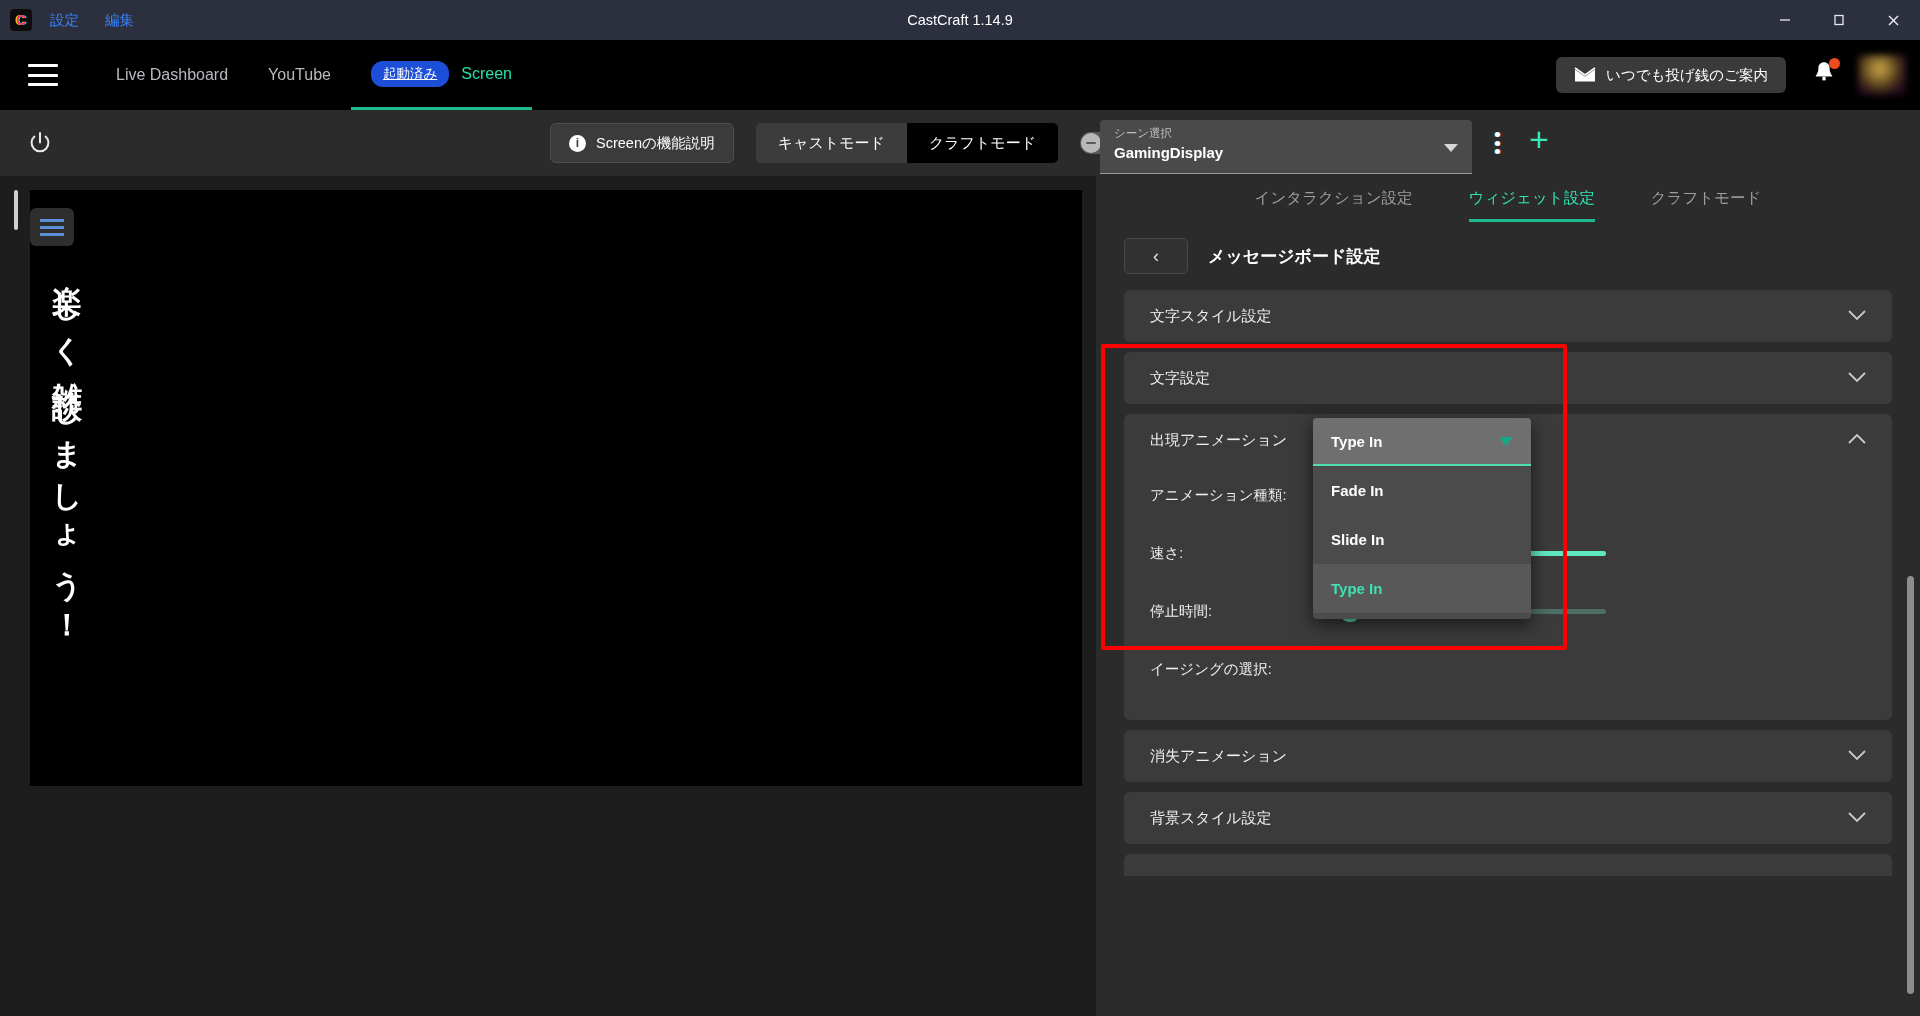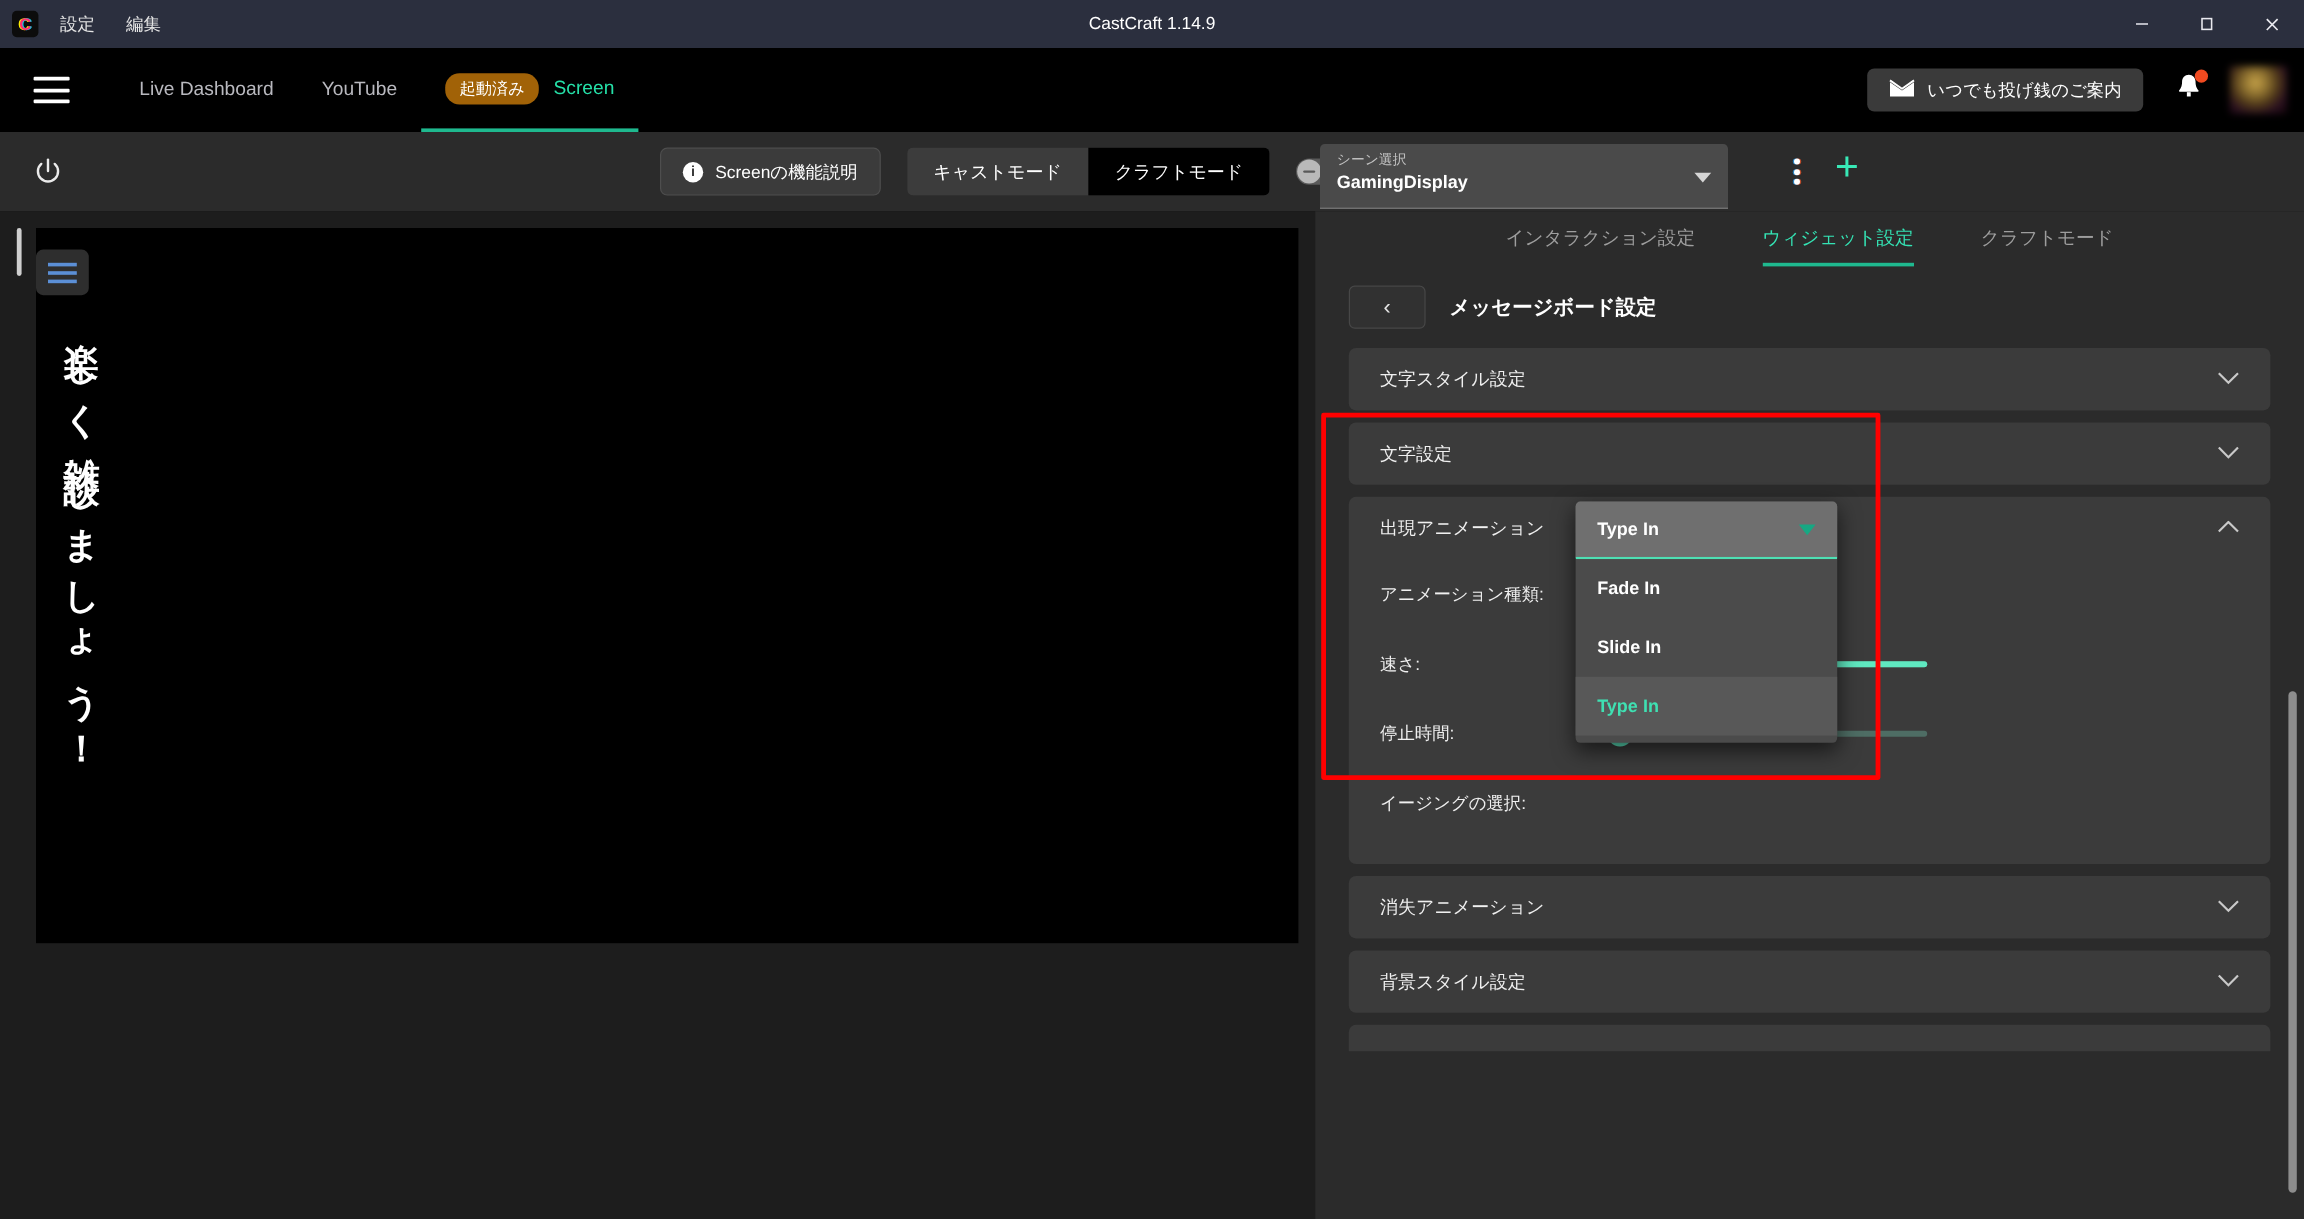--- a/index.html
+++ b/index.html
@@ -21,21 +21,21 @@
     width: 22px; height: 22px; border-radius: 4px;
     margin-left: 10px; margin-right: 18px;
     background: #0c0c0c;
     display: flex; align-items: center; justify-content: center;
     font-size: 14px; font-weight: bold;
     color: #ff2d6f;
     text-shadow: 1px 0 #00e5ff, -1px 0 #ffee00;
     position: relative;
   }
   .menu-item {
-    color: #e5e5e5; font-size: 14.5px;
+    color: #3b82f6; font-size: 14.5px;
     margin-right: 26px; cursor: default;
   }
   .win-title {
     position: absolute; left: 0; right: 0; text-align: center;
     color: #fff; font-size: 14.5px; pointer-events: none;
   }
   .win-controls {
     margin-left: auto; display: flex; height: 100%;
   }
   .win-btn {
@@ -62,24 +62,25 @@
   .nav-tab {
     color: #b9b9bf; font-size: 16px;
     padding: 0 20px; height: 70px;
     display: flex; align-items: center; cursor: pointer;
   }
   .nav-tab.active {
     color: #25e0a8;
     border-bottom: 3px solid #1fb98f;
   }
   .badge-run {
-    background: #a16207; color: #fff;
+    background: #1d4ed8; color: #fff;
     font-size: 13.5px; border-radius: 12px;
     padding: 4px 12px; margin-right: 12px;
     white-space: nowrap;
+    text-decoration: underline;
   }
   .nav-right { margin-left: auto; display: flex; align-items: center; padding-right: 14px; padding-left: 20px; }
   .tip-btn {
     background: #3a3a3a; color: #fff;
     border-radius: 6px; height: 36px;
     display: flex; align-items: center; gap: 10px;
     padding: 0 18px; font-size: 14.5px; cursor: pointer;
   }
   .bell-wrap { position: relative; margin: 0 22px 0 26px; cursor: pointer; }
   .bell-dot {
@@ -139,21 +140,21 @@
     background: #b9b9b9;
     display: flex; align-items: center; justify-content: center;
   }
   .toggle .knob::after {
     content: ''; width: 10px; height: 2.5px; background: #5a5a5a; border-radius: 2px;
   }
   .toggle-label { color: #fff; font-size: 14.5px; white-space: nowrap; }
 
   .scene-select {
     position: absolute; left: 1100px; top: 10px;
-    width: 340px; height: 54px;
+    width: 372px; height: 54px;
     background: #4a4a4a; border-bottom: 1px solid #9a9a9a;
     border-radius: 4px 4px 0 0;
     padding: 6px 14px; cursor: pointer;
   }
   .scene-label { color: #c2c2c2; font-size: 11.5px; }
   .scene-value { color: #fff; font-size: 15px; font-weight: bold; margin-top: 3px; }
   .scene-caret {
     position: absolute; right: 14px; top: 24px;
     width: 0; height: 0;
     border-left: 7px solid transparent; border-right: 7px solid transparent;

